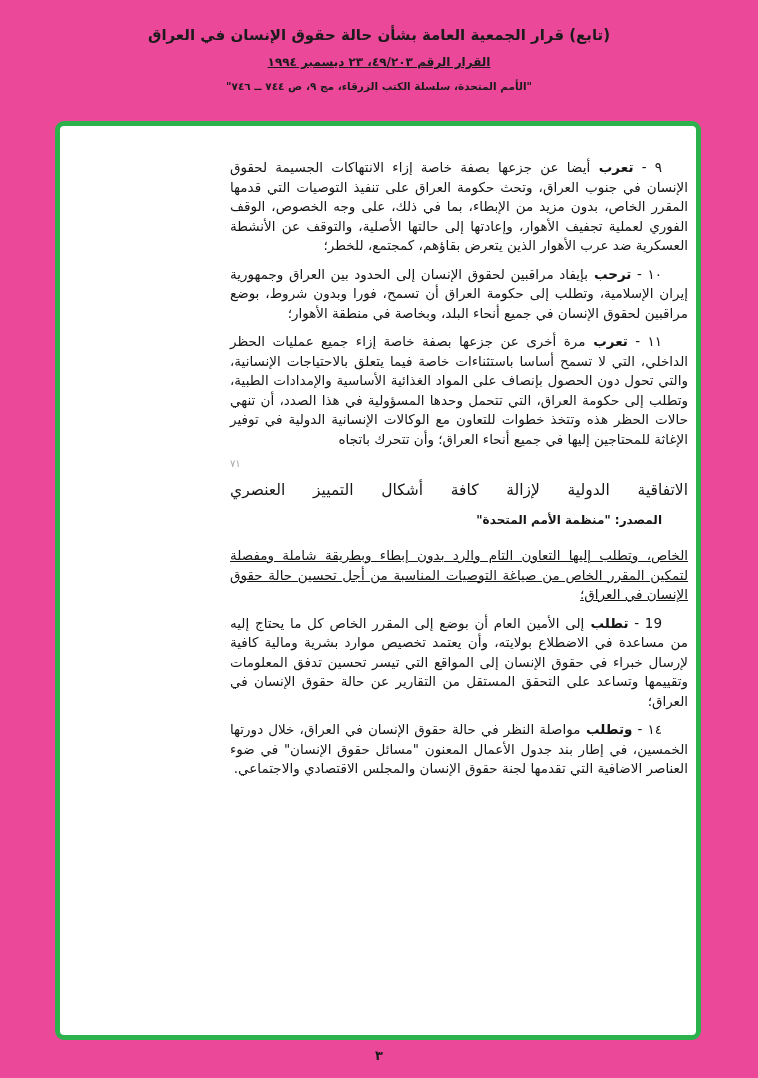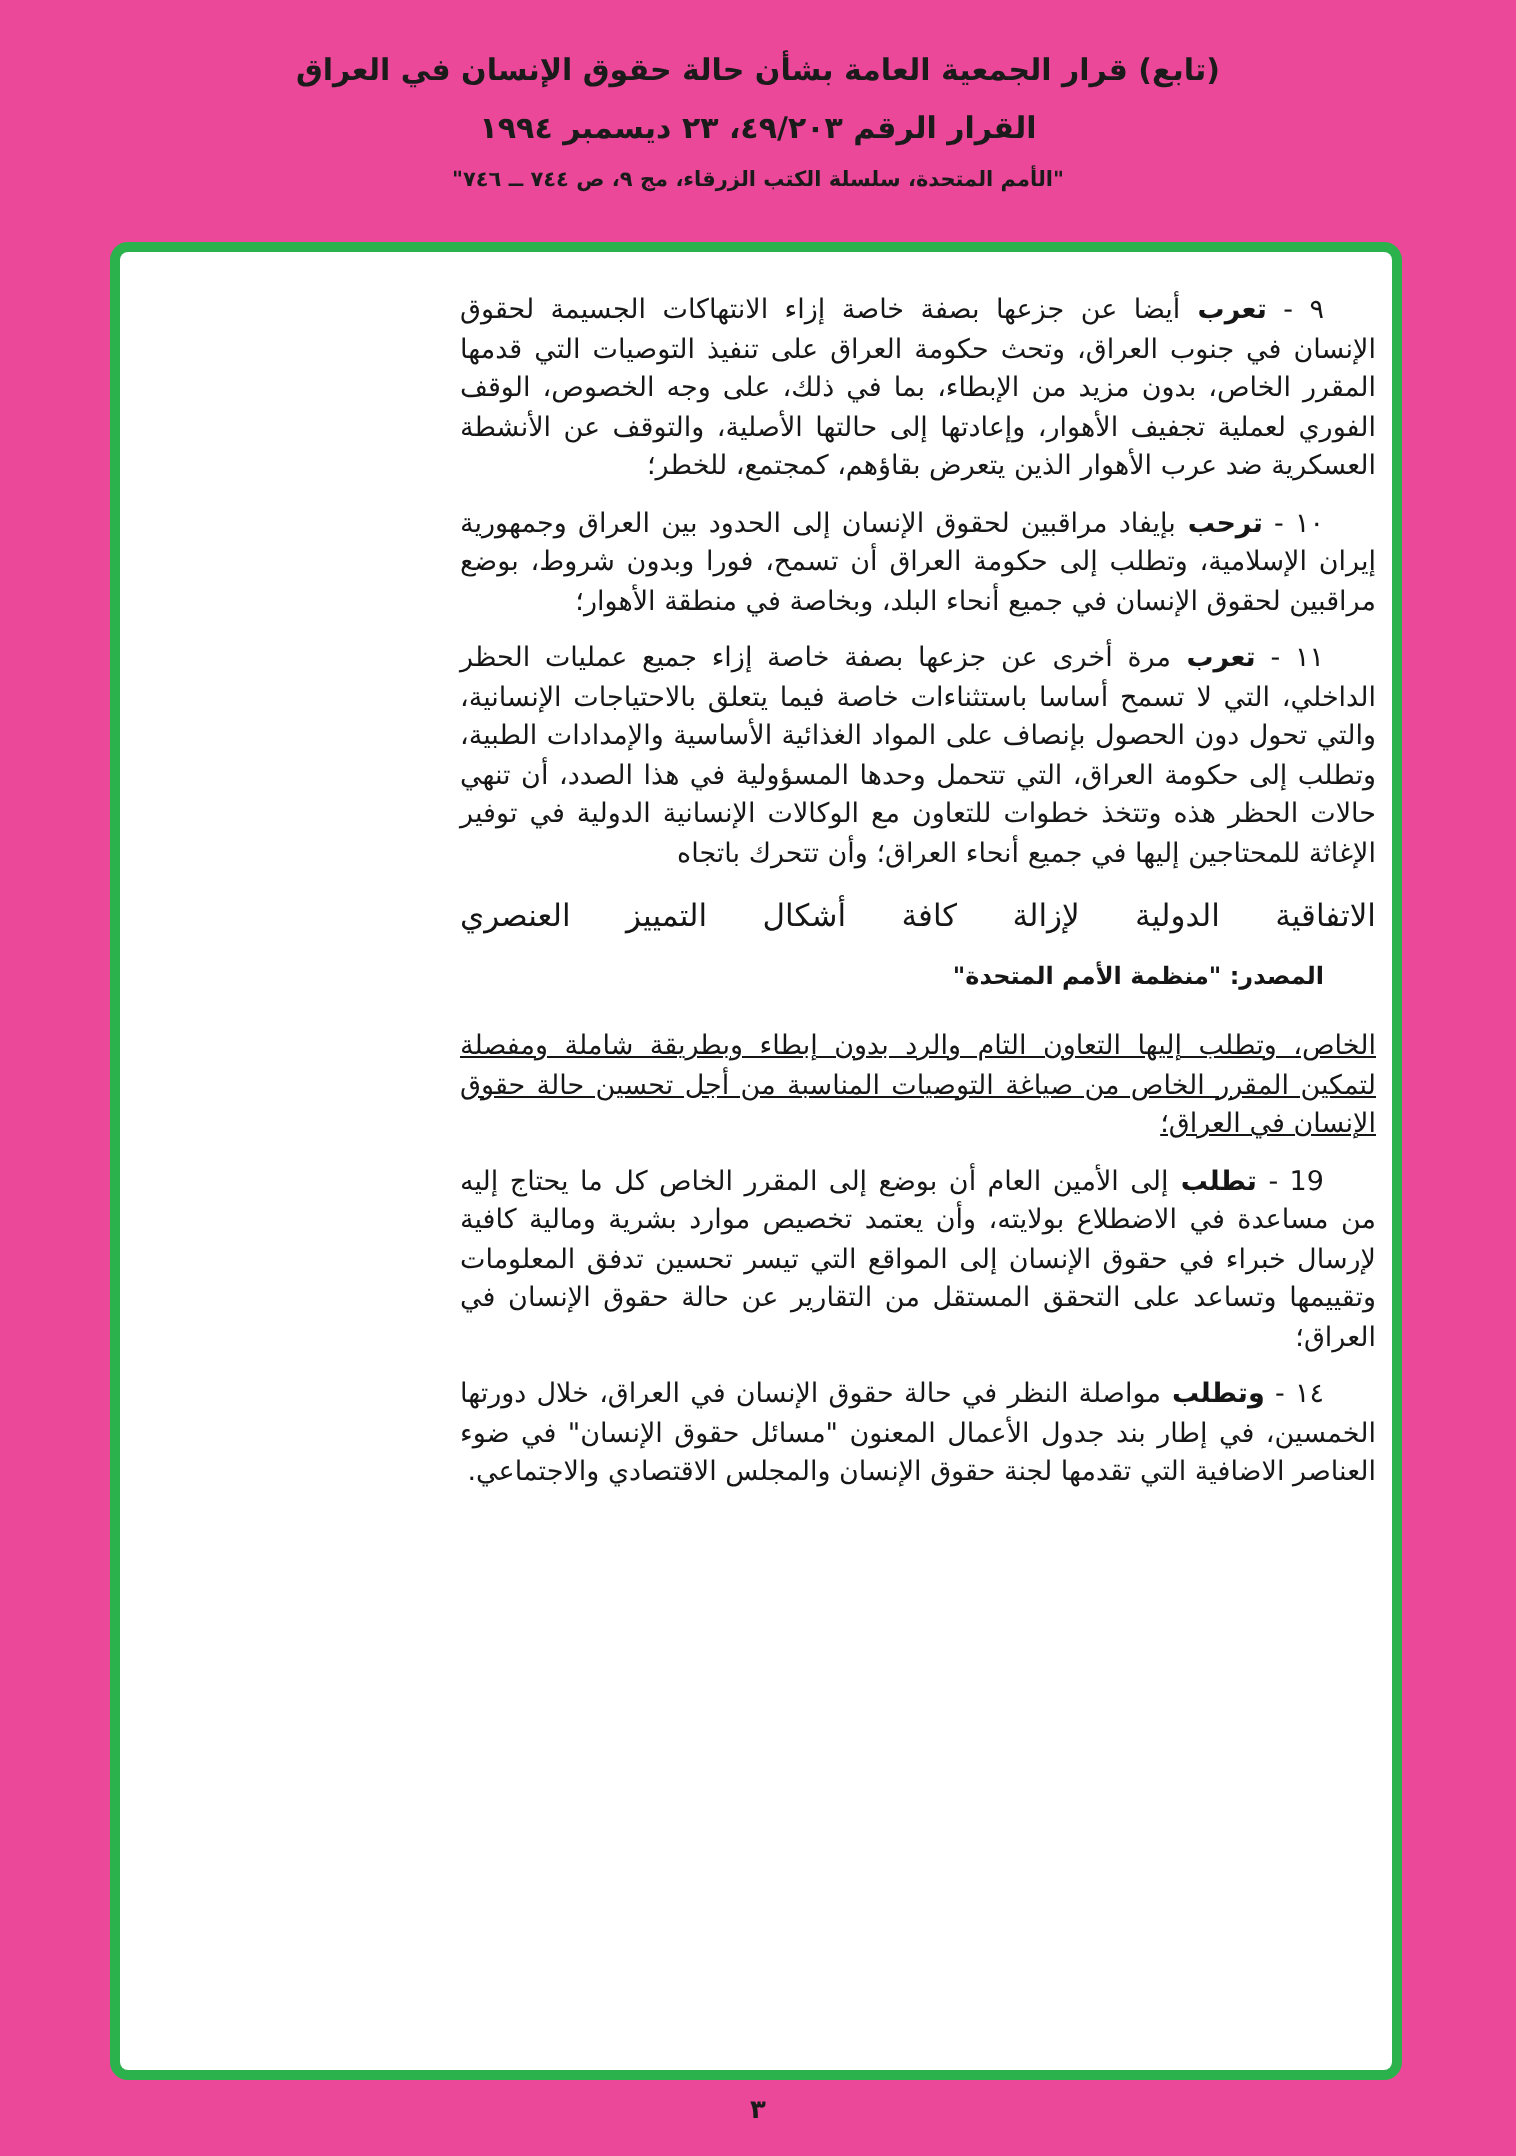--- a/index.html
+++ b/index.html
@@ -10,33 +10,33 @@
     background:#ec4899;
     font-family:"DejaVu Sans", sans-serif;
     color:#1b1b1b;
     overflow:hidden;
   }
   .doc-header {
     position:absolute; top:26px; left:0; right:0;
     text-align:center; direction:rtl;
   }
   .doc-header .line1 { font-size:15px; font-weight:bold; margin:0 0 11px; }
-  .doc-header .line2 { font-size:15px; font-weight:bold; margin:0 0 11px; }
+  .doc-header .line2 { font-size:12px; font-weight:bold; margin:0 0 11px;text-decoration:underline; }
   .doc-header .line3 { font-size:10.5px; font-weight:bold; letter-spacing:.2px; }
 
   .green-box {
     position:absolute; left:55px; top:121px;
     width:646px; height:919px;
     border:5px solid #2bb24c;
     border-radius:9px;
     box-sizing:border-box;
     background:#ffffff;
   }
   .text-col {
-    position:absolute; top:20px; right:8px; width:458px;
+    position:absolute; top:32px; right:8px; width:458px;
     direction:rtl;
     text-align:justify;
     font-size:13.5px;
     line-height:19.5px;
     color:#161616;
   }
   .para { margin:0 0 9px; text-indent:26px; }
   .para.cont { text-indent:0;text-decoration:underline; }
   .plead { font-weight:bold; }
   .pnum { font-weight:normal; }
@@ -78,20 +78,21 @@
 
   <div class="green-box" style="border-color: rgb(43, 178, 76);">
     <div class="text-col" dir="rtl">
 
       <p class="para"><span class="pnum">٩ -  </span><span class="plead">تعرب </span><span>أيضا عن جزعها بصفة خاصة إزاء الانتهاكات الجسيمة لحقوق الإنسان في جنوب العراق، وتحث حكومة العراق على تنفيذ التوصيات التي قدمها المقرر الخاص، بدون مزيد من الإبطاء، بما في ذلك، على وجه الخصوص، الوقف الفوري لعملية تجفيف الأهوار، وإعادتها إلى حالتها الأصلية، والتوقف عن الأنشطة العسكرية ضد عرب الأهوار الذين يتعرض بقاؤهم، كمجتمع، للخطر؛</span></p>
 
       <p class="para"><span class="pnum">١٠ -  </span><span class="plead">ترحب </span><span>بإيفاد مراقبين لحقوق الإنسان إلى الحدود بين العراق وجمهورية إيران الإسلامية، وتطلب إلى حكومة العراق أن تسمح، فورا وبدون شروط، بوضع مراقبين لحقوق الإنسان في جميع أنحاء البلد، وبخاصة في منطقة الأهوار؛</span></p>
 
       <p class="para"><span class="pnum">١١ -  </span><span class="plead">تعرب </span><span>مرة أخرى عن جزعها بصفة خاصة إزاء جميع عمليات الحظر الداخلي، التي لا تسمح أساسا باستثناءات خاصة فيما يتعلق بالاحتياجات الإنسانية، والتي تحول دون الحصول بإنصاف على المواد الغذائية الأساسية والإمدادات الطبية، وتطلب إلى حكومة العراق، التي تتحمل وحدها المسؤولية في هذا الصدد، أن تنهي حالات الحظر هذه وتتخذ خطوات للتعاون مع الوكالات الإنسانية الدولية في توفير الإغاثة للمحتاجين إليها في جميع أنحاء العراق؛ وأن تتحرك باتجاه</span></p>
 
+      <div class="remnant">٧١</div>
 
       <h2 class="section-heading">الاتفاقية الدولية لإزالة كافة أشكال التمييز العنصري</h2>
 
       <div class="source-line"><span>المصدر:  </span><span>"منظمة الأمم المتحدة"</span></div>
 
       <p class="para cont"><span>الخاص، وتطلب إليها التعاون التام والرد بدون إبطاء وبطريقة شاملة ومفصلة لتمكين المقرر الخاص من صياغة التوصيات المناسبة من أجل تحسين حالة حقوق الإنسان في العراق؛</span></p>
 
       <p class="para"><span class="pnum">19 -  </span><span class="plead">تطلب </span><span>إلى الأمين العام أن بوضع إلى المقرر الخاص كل ما يحتاج إليه من مساعدة في الاضطلاع بولايته، وأن يعتمد تخصيص موارد بشرية ومالية كافية لإرسال خبراء في حقوق الإنسان إلى المواقع التي تيسر تحسين تدفق المعلومات وتقييمها وتساعد على التحقق المستقل من التقارير عن حالة حقوق الإنسان في العراق؛</span></p>
 
       <p class="para"><span class="pnum">١٤ -  </span><span class="plead">وتطلب </span><span>مواصلة النظر في حالة حقوق الإنسان في العراق، خلال دورتها الخمسين، في إطار بند جدول الأعمال المعنون "مسائل حقوق الإنسان" في ضوء العناصر الاضافية التي تقدمها لجنة حقوق الإنسان والمجلس الاقتصادي والاجتماعي.</span></p>

